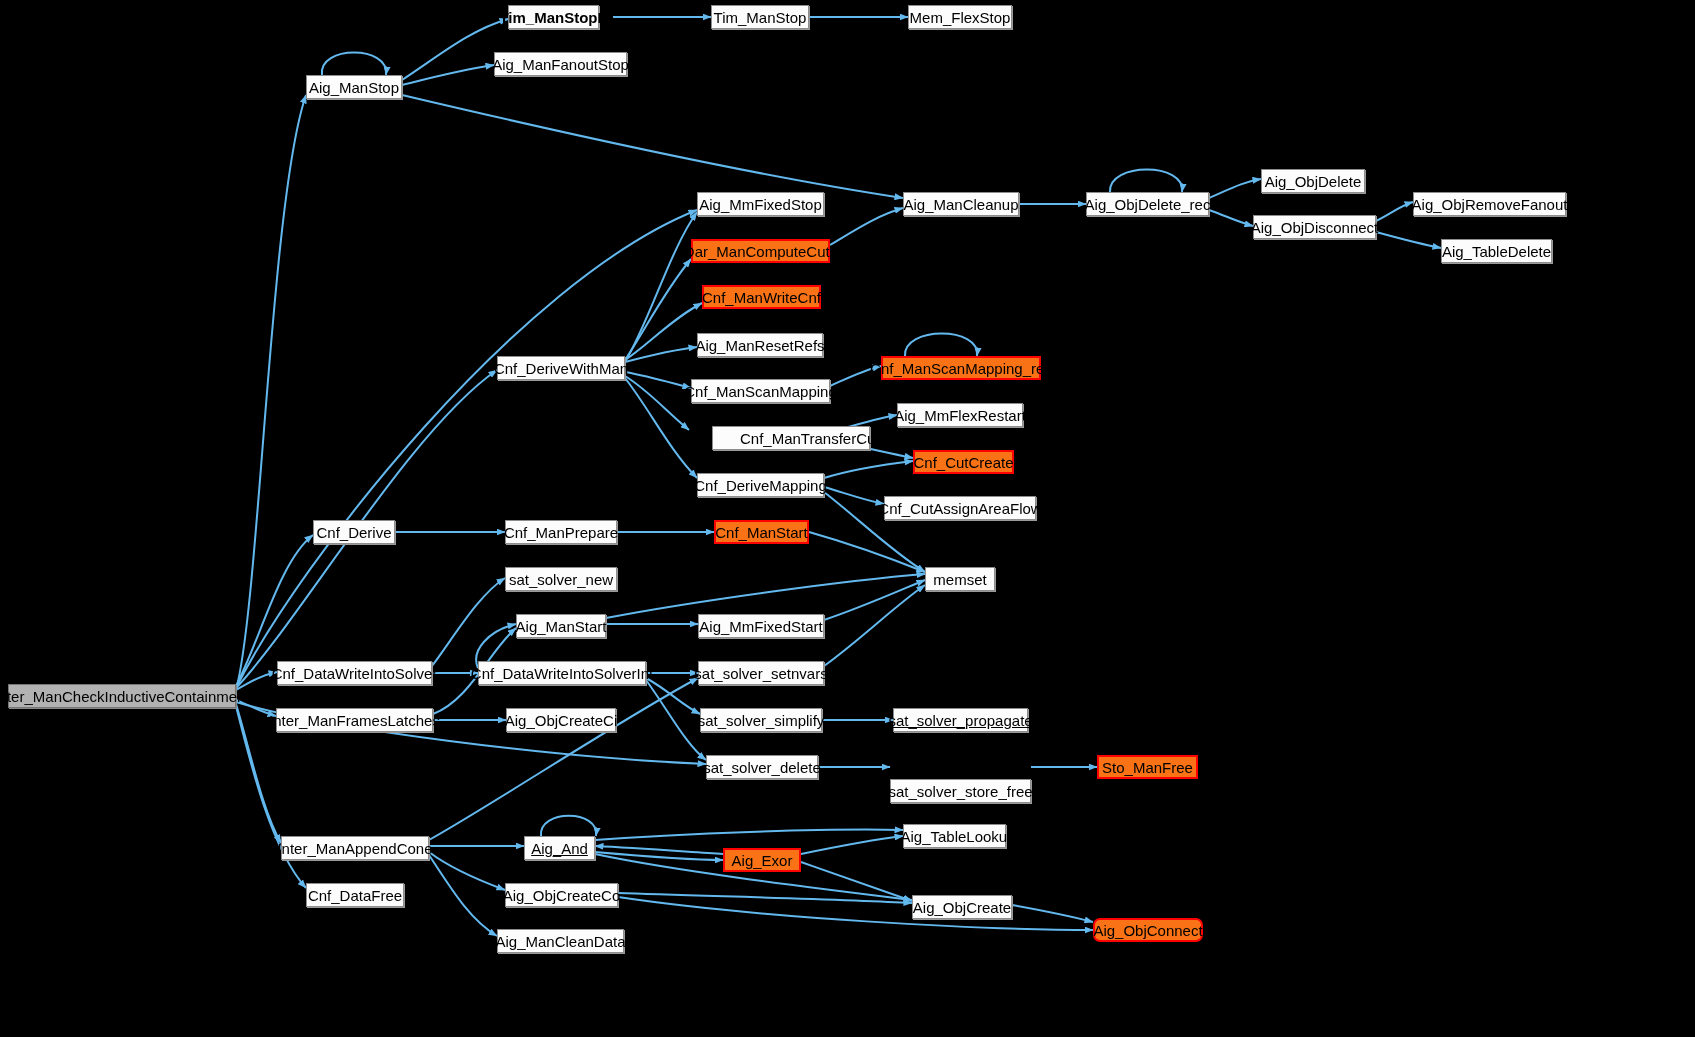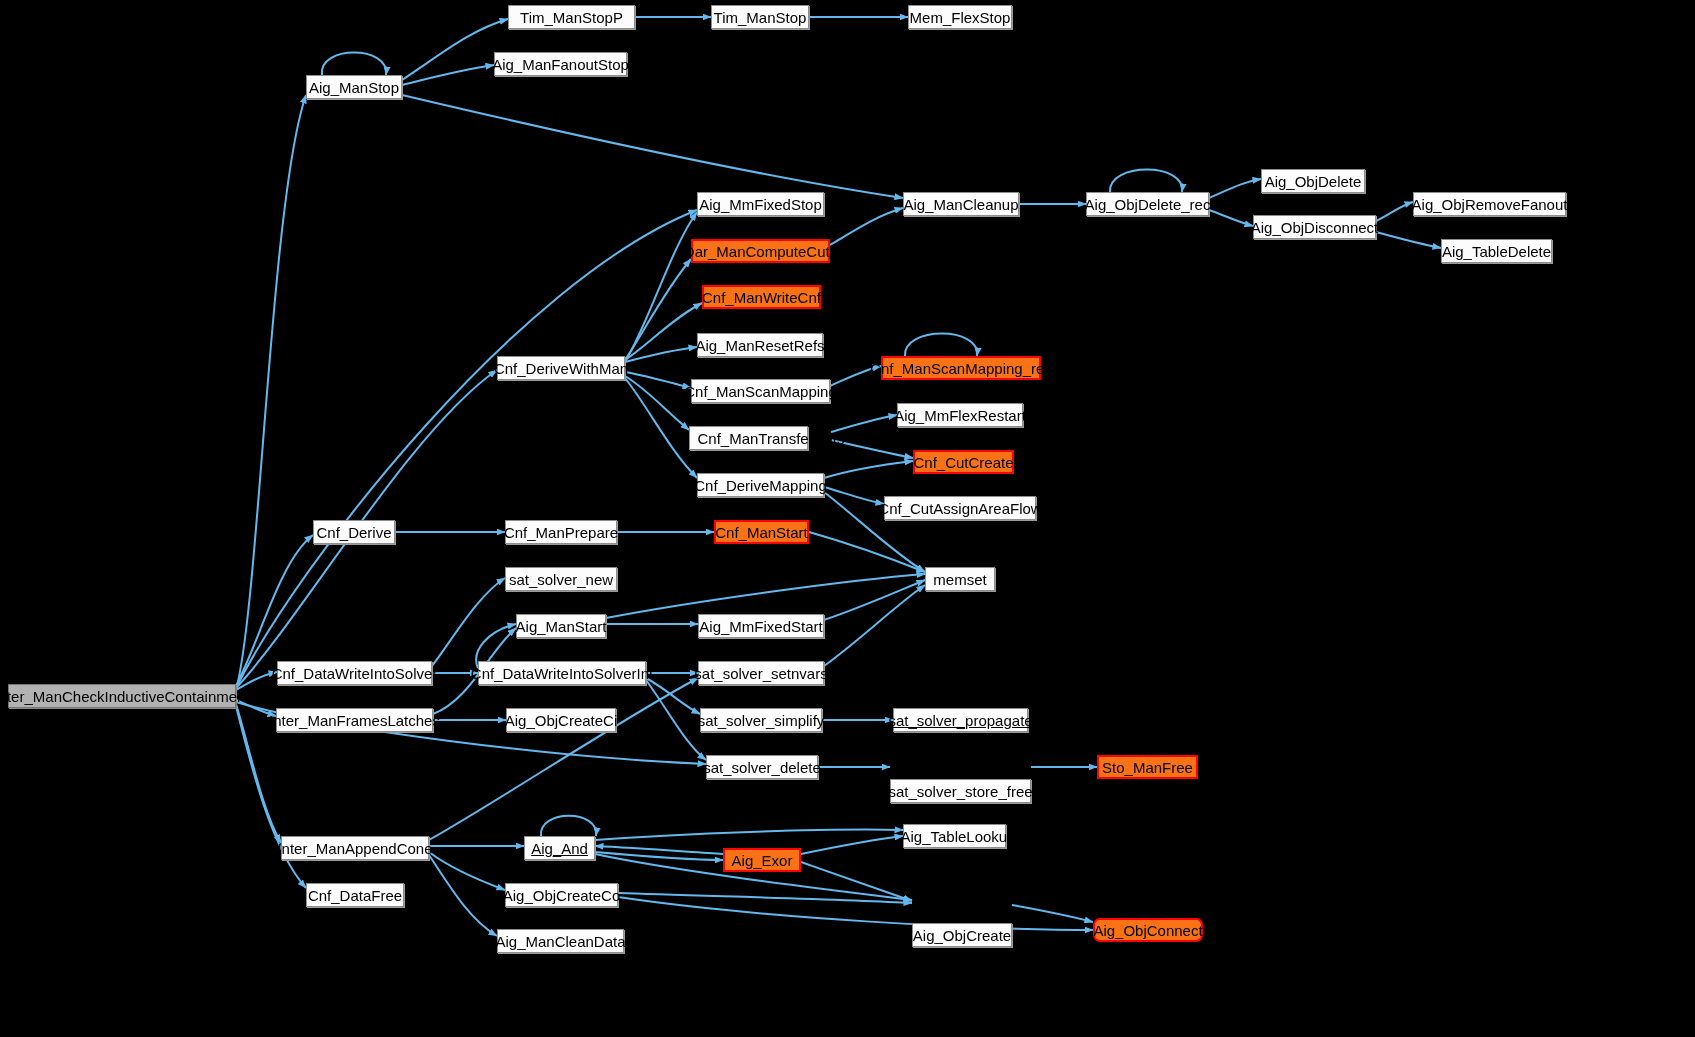--- a/index.html
+++ b/index.html
@@ -89,40 +89,40 @@
         <path d="M 801 854 C 830 848 870 840 903 836" fill="none" stroke="#63b8ee" stroke-width="2" marker-end="url(#arrow)"></path>
         <path d="M 595 854 C 680 872 830 890 912 900" fill="none" stroke="#63b8ee" stroke-width="2" marker-end="url(#arrow)"></path>
         <path d="M 801 862 C 840 876 880 890 912 901" fill="none" stroke="#63b8ee" stroke-width="2" marker-end="url(#arrow)"></path>
         <path d="M 618 893 C 700 896 840 899 912 903" fill="none" stroke="#63b8ee" stroke-width="2" marker-end="url(#arrow)"></path>
         <path d="M 1012 905 C 1040 910 1070 916 1093 922" fill="none" stroke="#63b8ee" stroke-width="2" marker-end="url(#arrow)"></path>
         <path d="M 618 897 C 760 918 980 930 1093 930" fill="none" stroke="#63b8ee" stroke-width="2" marker-end="url(#arrow)"></path>
       </g>
   </svg>
   <div id="node-layer">
       <div class="node current" style="left: 8px; top: 684px; width: 228px; height: 24px;">Inter_ManCheckInductiveContainment</div>
-      <div class="node" style="left: 508px; top: 5px; width: 127px; height: 24px;">Tim_ManStopP</div>
+      <div class="node" style="left: 508px; top: 5px; width: 91px; height: 24px; font-weight: bold;">Tim_ManStopP</div>
       <div class="node" style="left: 711px; top: 5px; width: 98px; height: 24px;">Tim_ManStop</div>
       <div class="node" style="left: 908px; top: 5px; width: 104px; height: 24px;">Mem_FlexStop</div>
       <div class="node" style="left: 494px; top: 52px; width: 133px; height: 24px;">Aig_ManFanoutStop</div>
       <div class="node" style="left: 306px; top: 75px; width: 96px; height: 24px;">Aig_ManStop</div>
       <div class="node" style="left: 697px; top: 192px; width: 127px; height: 24px;">Aig_MmFixedStop</div>
       <div class="node" style="left: 903px; top: 192px; width: 116px; height: 24px;">Aig_ManCleanup</div>
       <div class="node" style="left: 1086px; top: 192px; width: 123px; height: 24px;">Aig_ObjDelete_rec</div>
       <div class="node" style="left: 1261px; top: 169px; width: 104px; height: 24px;">Aig_ObjDelete</div>
       <div class="node" style="left: 1253px; top: 215px; width: 123px; height: 24px;">Aig_ObjDisconnect</div>
       <div class="node" style="left: 1413px; top: 192px; width: 153px; height: 24px;">Aig_ObjRemoveFanout</div>
       <div class="node" style="left: 1441px; top: 239px; width: 111px; height: 24px;">Aig_TableDelete</div>
       <div class="node red" style="left: 691px; top: 239px; width: 139px; height: 24px;">Dar_ManComputeCuts</div>
       <div class="node red" style="left: 702px; top: 285px; width: 119px; height: 24px;">Cnf_ManWriteCnf</div>
       <div class="node" style="left: 697px; top: 333px; width: 126px; height: 24px;">Aig_ManResetRefs</div>
       <div class="node red" style="left: 881px; top: 356px; width: 160px; height: 24px;">Cnf_ManScanMapping_rec</div>
       <div class="node" style="left: 497px; top: 356px; width: 128px; height: 24px;">Cnf_DeriveWithMan</div>
       <div class="node" style="left: 691px; top: 379px; width: 139px; height: 24px;">Cnf_ManScanMapping</div>
       <div class="node" style="left: 897px; top: 403px; width: 126px; height: 24px;">Aig_MmFlexRestart</div>
-      <div class="node" style="left: 689px; top: 426px; width: 119px; height: 24px; padding-left: 45px;">Cnf_ManTransferCuts</div>
+      <div class="node" style="left: 712px; top: 426px; width: 158px; height: 24px; padding-left: 45px;">Cnf_ManTransferCuts</div>
       <div class="node red" style="left: 913px; top: 450px; width: 101px; height: 24px;">Cnf_CutCreate</div>
       <div class="node" style="left: 697px; top: 473px; width: 127px; height: 24px;">Cnf_DeriveMapping</div>
       <div class="node" style="left: 884px; top: 496px; width: 152px; height: 24px;">Cnf_CutAssignAreaFlow</div>
       <div class="node" style="left: 313px; top: 520px; width: 82px; height: 24px;">Cnf_Derive</div>
       <div class="node" style="left: 505px; top: 520px; width: 112px; height: 24px;">Cnf_ManPrepare</div>
       <div class="node red" style="left: 714px; top: 520px; width: 95px; height: 24px;">Cnf_ManStart</div>
       <div class="node" style="left: 925px; top: 567px; width: 70px; height: 24px;">memset</div>
       <div class="node" style="left: 505px; top: 567px; width: 112px; height: 24px;">sat_solver_new</div>
       <div class="node" style="left: 516px; top: 614px; width: 90px; height: 24px;">Aig_ManStart</div>
       <div class="node" style="left: 698px; top: 614px; width: 126px; height: 24px;">Aig_MmFixedStart</div>
@@ -135,17 +135,17 @@
       <div class="node" style="left: 893px; top: 708px; width: 135px; height: 24px; text-decoration: underline;">sat_solver_propagate</div>
       <div class="node" style="left: 706px; top: 755px; width: 112px; height: 24px;">sat_solver_delete</div>
       <div class="node" style="left: 890px; top: 755px; width: 141px; height: 24px; margin-top: 24px;">sat_solver_store_free</div>
       <div class="node red" style="left: 1097px; top: 755px; width: 101px; height: 24px;">Sto_ManFree</div>
       <div class="node" style="left: 281px; top: 836px; width: 148px; height: 24px;">Inter_ManAppendCone</div>
       <div class="node" style="left: 524px; top: 836px; width: 71px; height: 24px; text-decoration: underline;">Aig_And</div>
       <div class="node" style="left: 903px; top: 824px; width: 103px; height: 24px; padding-left: 7px;">Aig_TableLookup</div>
       <div class="node red" style="left: 723px; top: 848px; width: 78px; height: 24px;">Aig_Exor</div>
       <div class="node" style="left: 306px; top: 883px; width: 98px; height: 24px;">Cnf_DataFree</div>
       <div class="node" style="left: 505px; top: 883px; width: 113px; height: 24px;">Aig_ObjCreateCo</div>
-      <div class="node" style="left: 912px; top: 895px; width: 100px; height: 24px; margin-top: 28px;">Aig_ObjCreate</div>
+      <div class="node" style="left: 912px; top: 895px; width: 100px; height: 24px;">Aig_ObjCreate</div>
       <div class="node red" style="left: 1093px; top: 918px; width: 110px; height: 24px; border-radius: 7px;">Aig_ObjConnect</div>
       <div class="node" style="left: 497px; top: 929px; width: 127px; height: 24px;">Aig_ManCleanData</div>
     </div>
 </div>
 
 </body></html>

